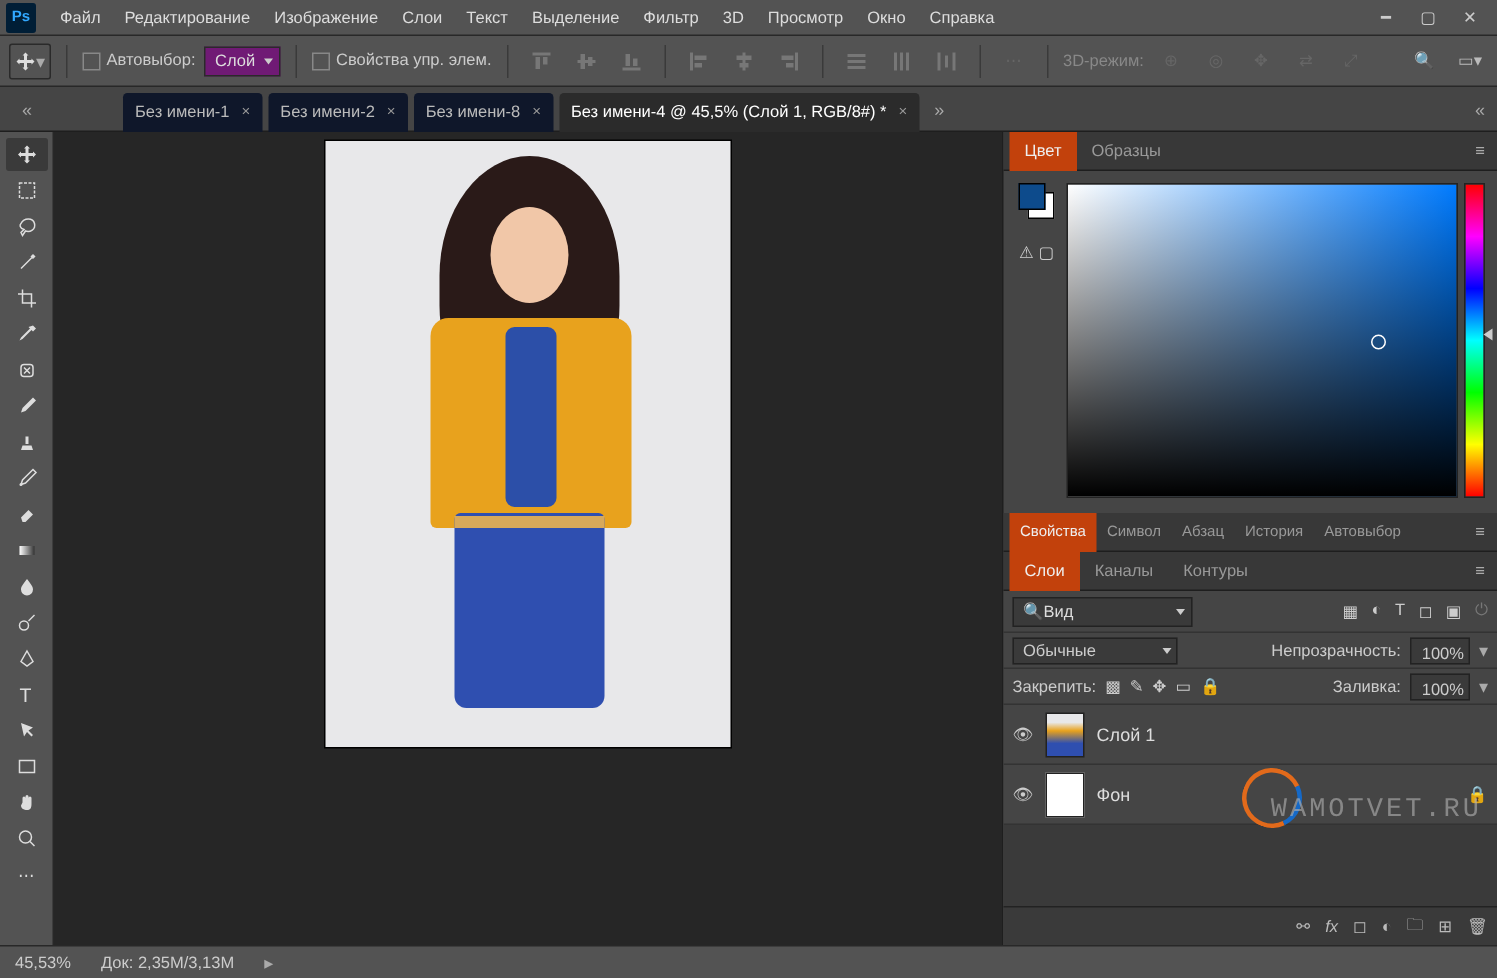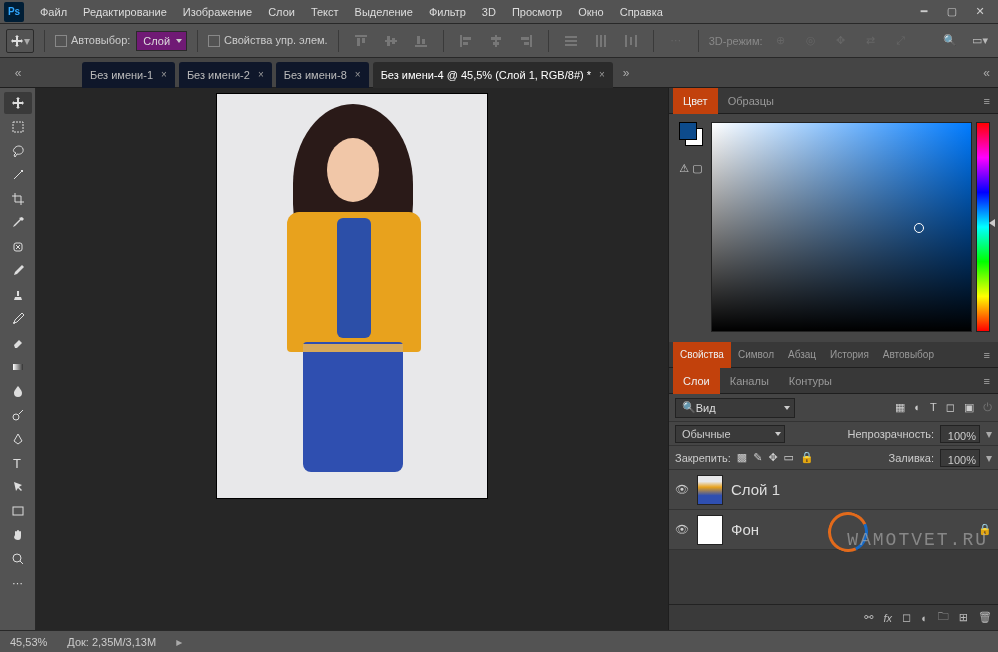--- a/index.html
+++ b/index.html
@@ -53,21 +53,21 @@
   .mini-icons span{font-size:11px}
   .layers-row{height:24px;display:flex;align-items:center;padding:0 6px;font-size:11px;color:#ccc;border-bottom:1px solid #333;gap:6px}
   .small-dd{height:18px;background:#3a3a3a;border:1px solid #222;padding:0 16px 0 6px;position:relative;display:flex;align-items:center}
   .small-dd::after{content:"";position:absolute;right:3px;top:6px;border-left:3px solid transparent;border-right:3px solid transparent;border-top:4px solid #ccc}
   .pct-box{width:40px;height:18px;background:#3a3a3a;border:1px solid #222;padding:0 3px;display:flex;align-items:flex-end;justify-content:flex-end}
   .layer-list{flex:1;background:#3a3a3a;overflow:hidden}
   .layer{height:40px;display:flex;align-items:center;background:#454545;border-bottom:1px solid #333;padding:0 6px;gap:8px}
   .eye{width:14px;color:#ccc}
   .thumb{width:26px;height:30px;background:#fff;border:1px solid #222}
   .thumb.t1{background:linear-gradient(#ccc 0%, #ccc 100%)}
-  .layer-name{font-size:15px;color:#ddd}
+  .layer-name{font-size:12px;color:#ddd}
   .lock-ic{margin-left:auto;color:#aaa}
   .layers-bottom{height:26px;background:#3a3a3a;border-top:1px solid #222;display:flex;align-items:center;justify-content:flex-end;padding:0 6px;gap:10px;color:#bbb}
   .layers-bottom span{font-size:11px}
   .status{height:22px;background:#535353;border-top:1px solid #282828;display:flex;align-items:center;padding:0 10px;color:#ccc;font-size:11px;gap:20px}
   
   .fig-hair{position:absolute;top:10px;left:76px;width:120px;height:160px;background:#2a1a18;border-radius:60px 60px 40px 40px / 80px 80px 60px 60px}
   .fig-face{position:absolute;top:44px;left:110px;width:52px;height:64px;background:#f1c7a8;border-radius:50%}
   .fig-jacket{position:absolute;top:118px;left:70px;width:134px;height:140px;background:#e8a21d;border-radius:12px 12px 4px 4px}
   .fig-jacket::before{content:"";position:absolute;left:50px;top:6px;width:34px;height:120px;background:#2c4fa8;border-radius:6px}
   .fig-skirt{position:absolute;top:248px;left:86px;width:100px;height:130px;background:#2f4fb0;border-radius:4px 4px 8px 8px}

